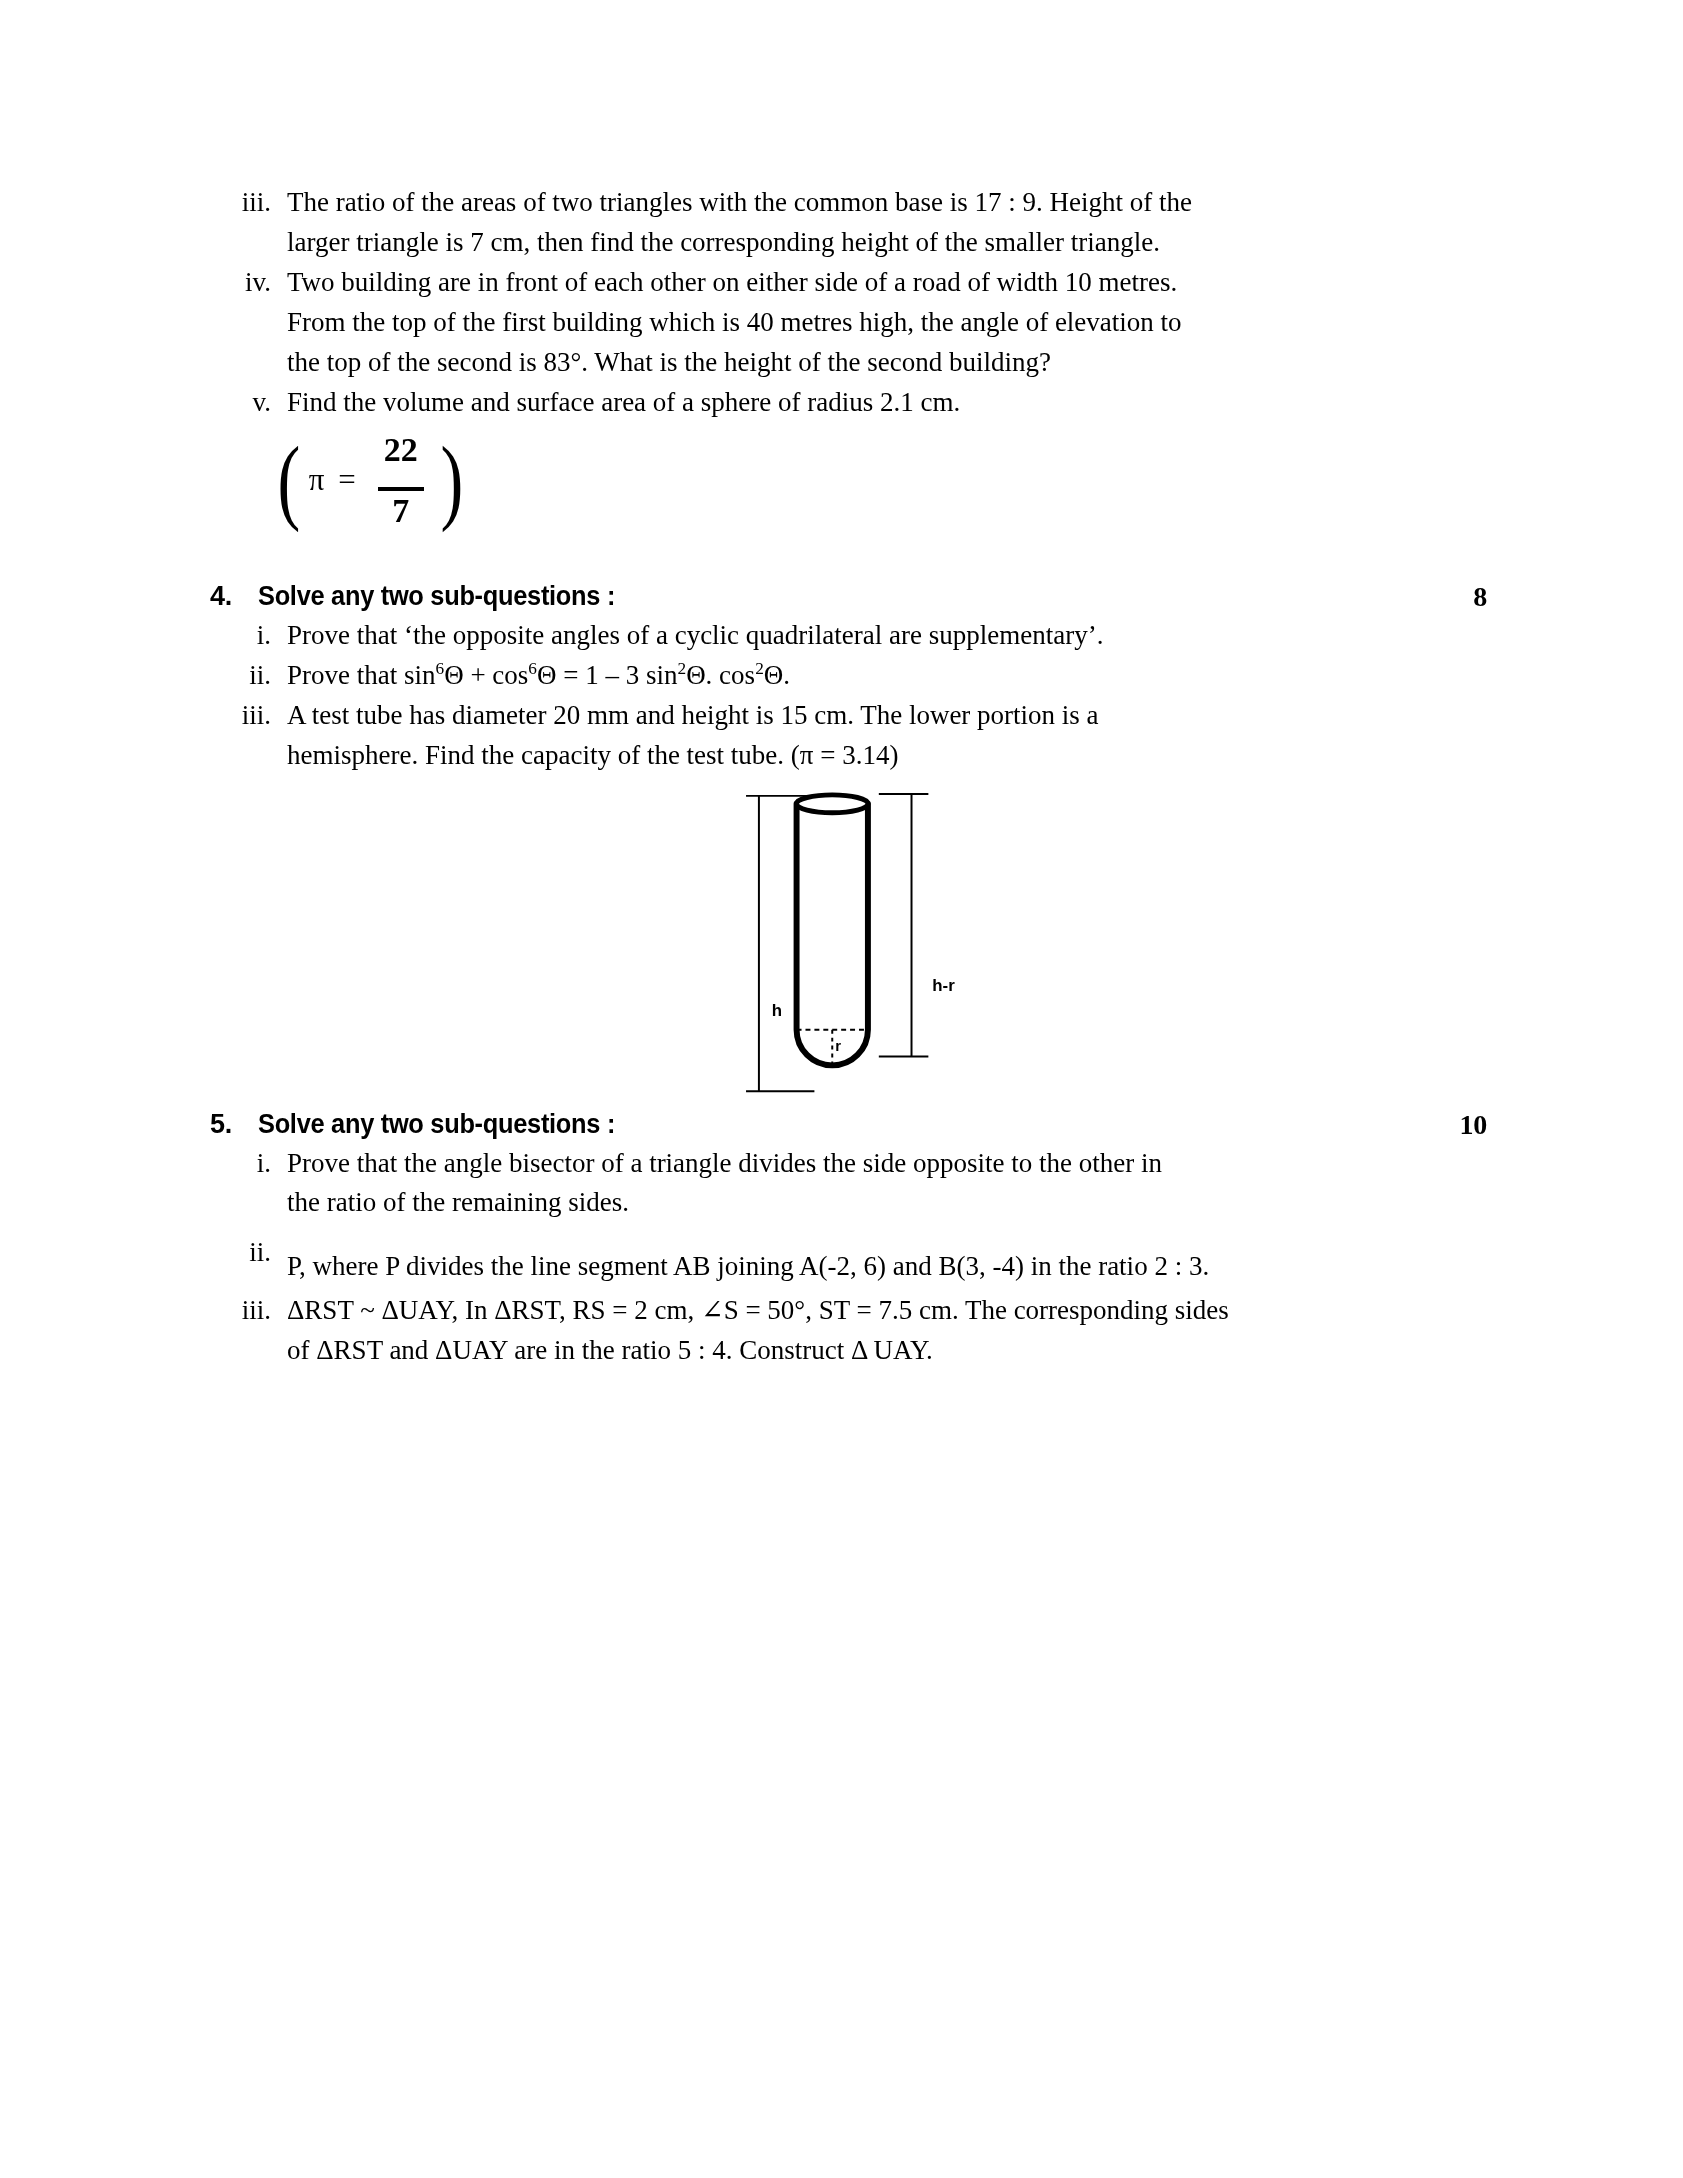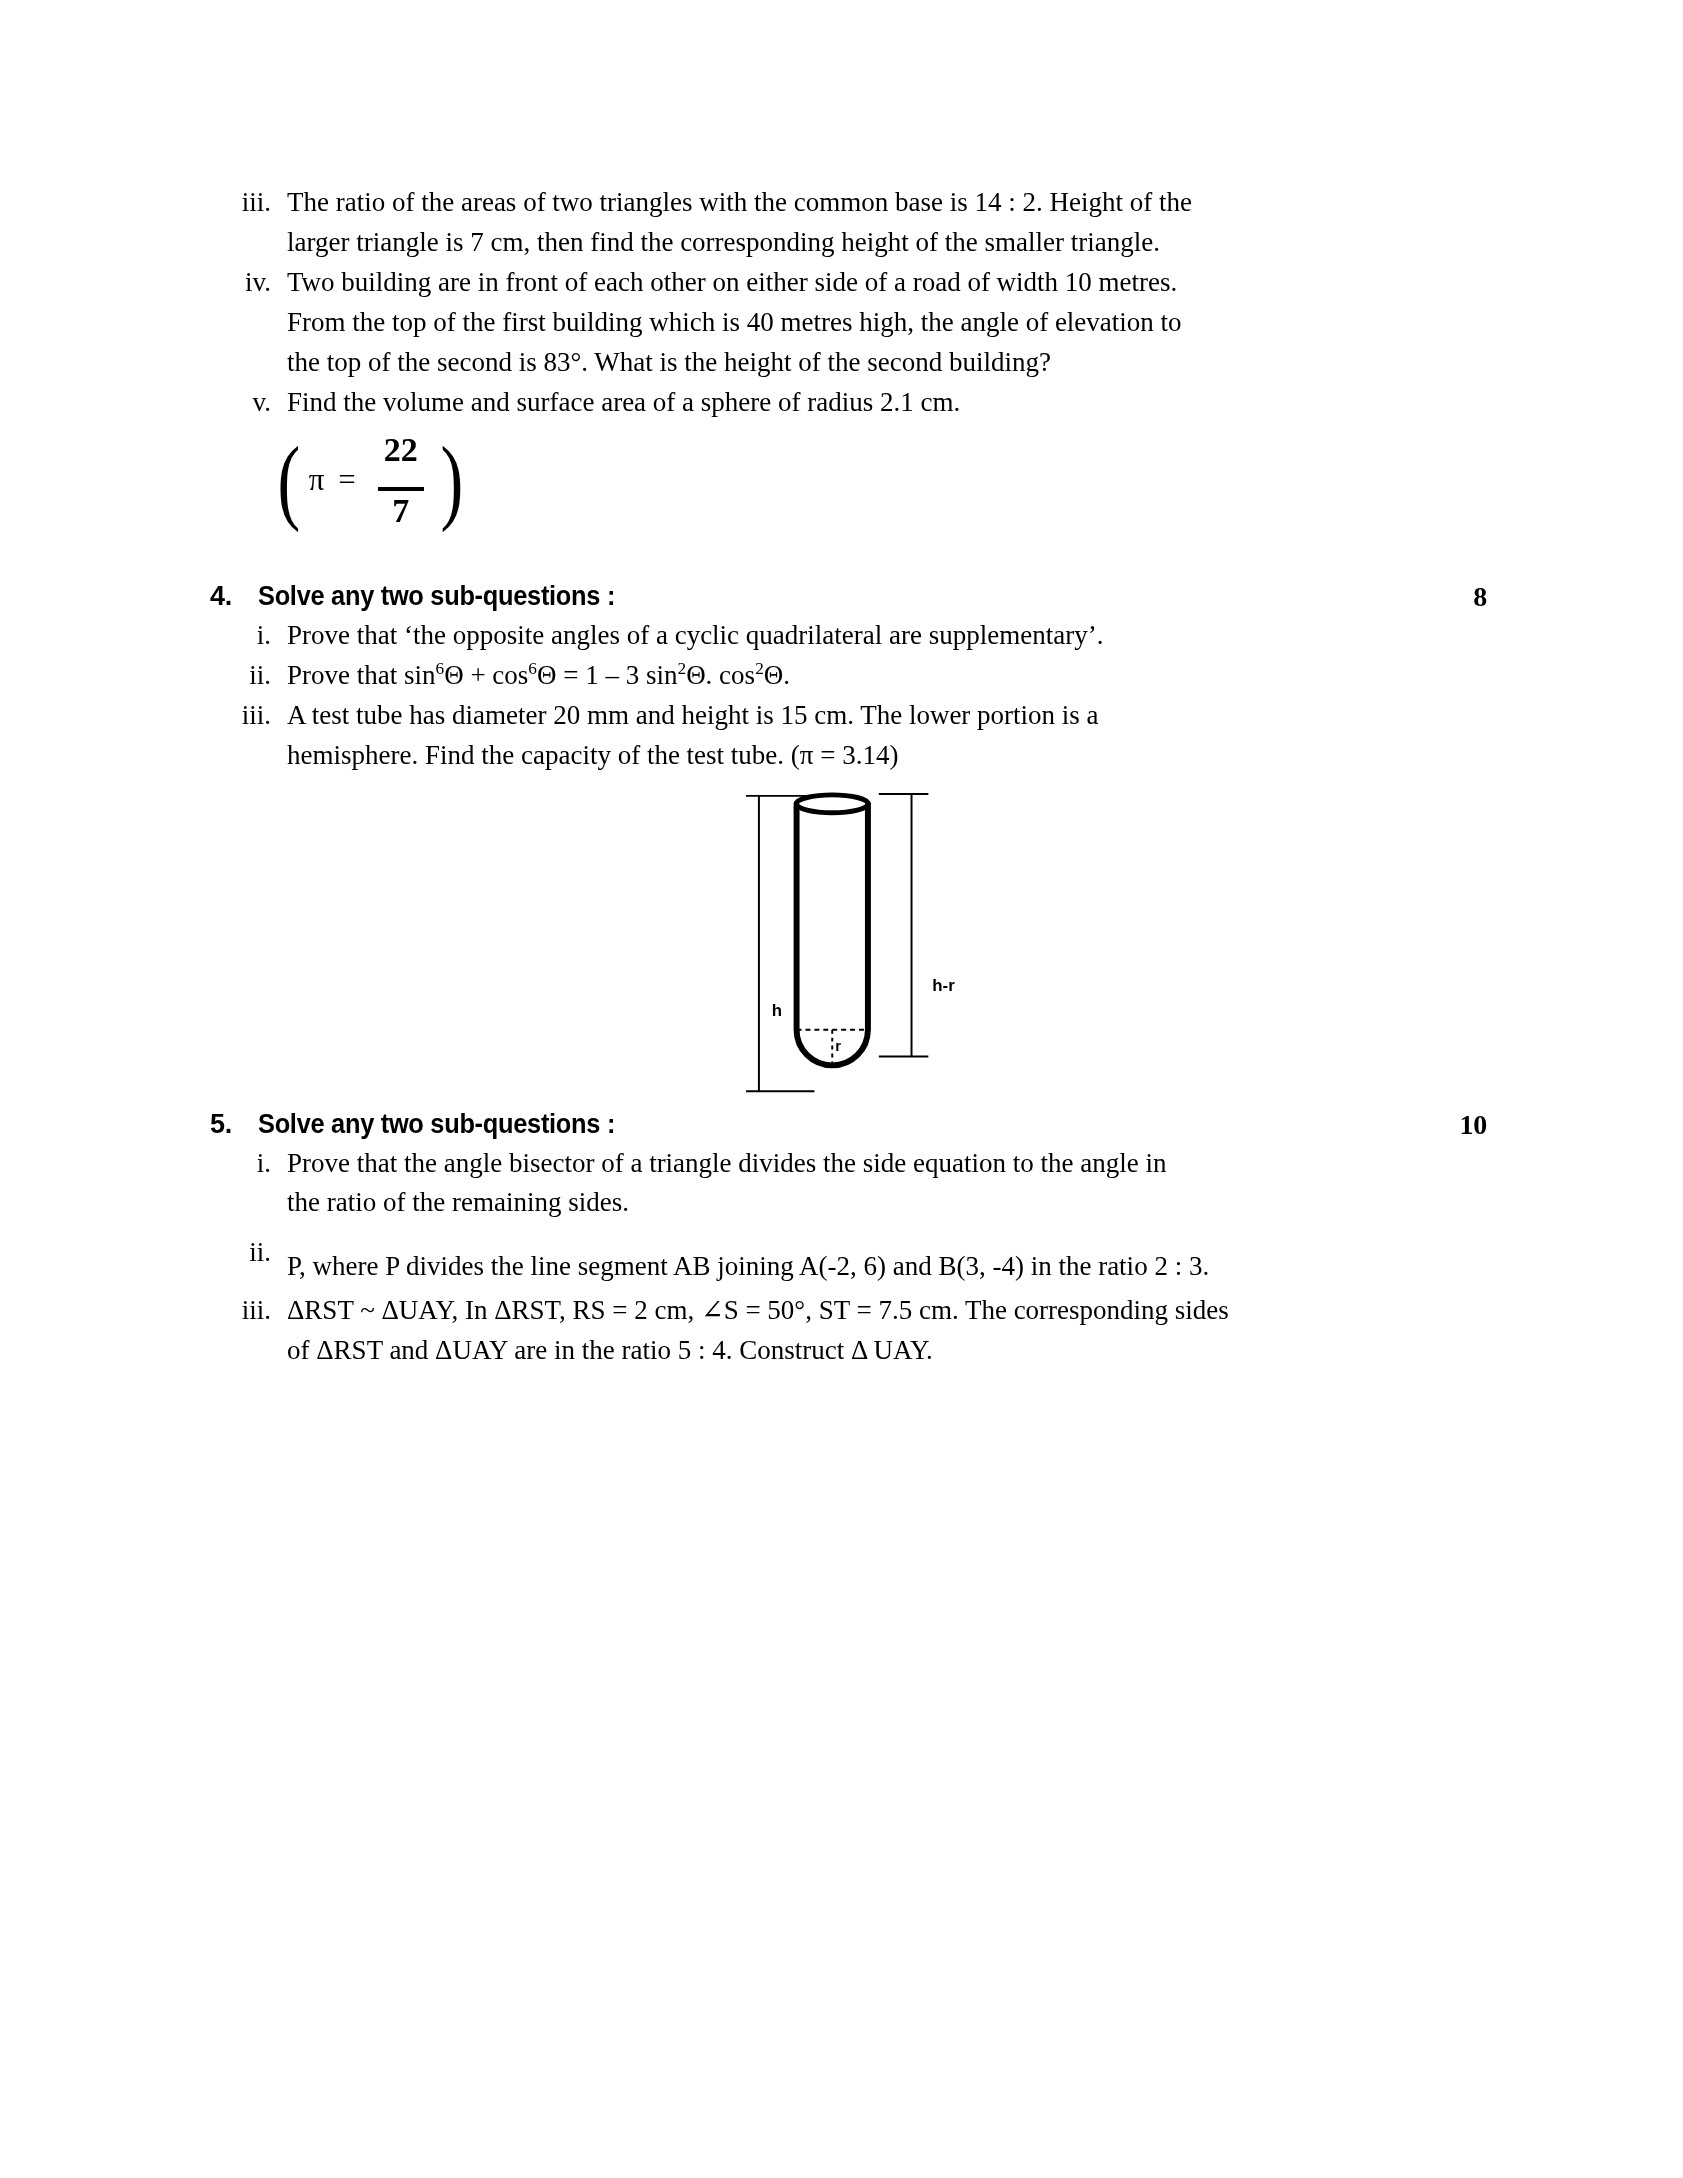--- a/index.html
+++ b/index.html
@@ -157,21 +157,21 @@
 <body>
 
 <div class="page">
   <div class="content">
 
     <div>
 
       <div class="q-row">
         <div class="marker roman-marker">iii.</div>
         <div class="body">
-          <div>The ratio of the areas of two triangles with the common base is 14 : 2. Height of the</div>
+          <div>The ratio of the areas of two triangles with the common base is 17 : 9. Height of the</div>
           <div>larger triangle is 7 cm, then find the corresponding height of the smaller triangle.</div>
         </div>
       </div>
 
       <div class="q-row">
         <div class="marker roman-marker">iv.</div>
         <div class="body">
           <div>Two building are in front of each other on either side of a road of width 10 metres.</div>
           <div>From the top of the first building which is 40 metres high, the angle of elevation to</div>
           <div>the top of the second is 83°. What is the height of the second building?</div>
@@ -272,21 +272,21 @@
         <span class="num">5.</span>
         <span class="title">Solve any two sub-questions  :</span>
         <span class="marks">10</span>
       </div>
 
       <div class="gap-xs"></div>
 
       <div class="q-row">
         <div class="marker roman-marker">i.</div>
         <div class="body">
-          <div>Prove that the angle bisector of a triangle divides the side equation to the angle in</div>
+          <div>Prove that the angle bisector of a triangle divides the side opposite to the other in</div>
           <div>the ratio of the remaining sides.</div>
         </div>
       </div>
 
       <div class="gap-sm"></div>
 
       <div class="q-row">
         <div class="marker roman-marker">ii.</div>
         <div class="body">
           <div style="margin-top:14px;">P, where P divides the line segment AB joining A(-2, 6) and B(3, -4) in the ratio 2 : 3.</div>

